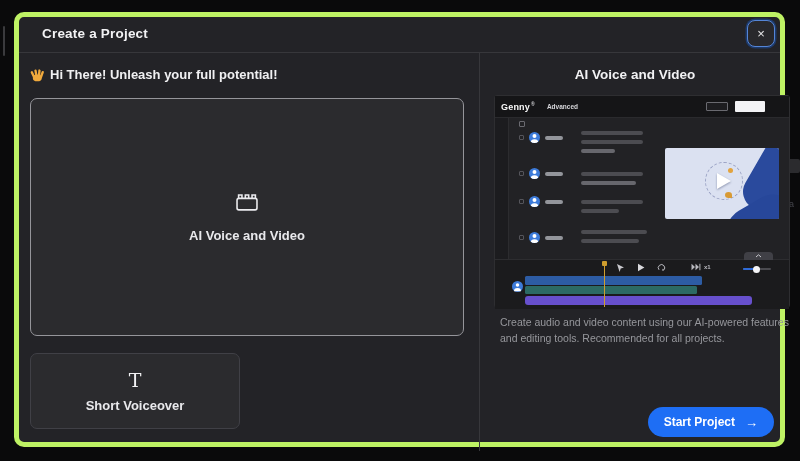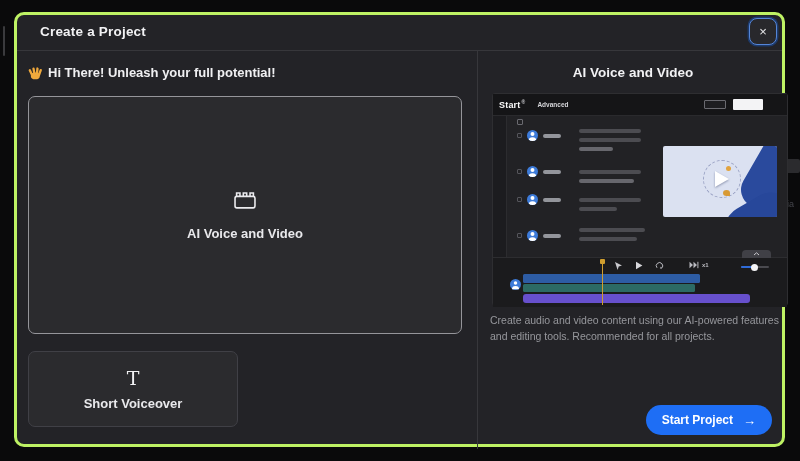--- a/index.html
+++ b/index.html
@@ -14,21 +14,21 @@
 
   
   .frag-btn { left:786px; top:159px; width:14px; height:14px; background:#2b2b2e; border-radius:2px; }
   .frag-t1 { left:786px; top:183px; font-size:10px; font-weight:bold; color:#5b5c62;margin-left:36px; }
   .frag-t2 { left:787px; top:199px; font-size:9px; color:#44454b; }
   .frag-edge { left:3px; top:26px; width:2px; height:30px; background:#3a3a3d; border-radius:2px; }
 
   
   .modal {
     left:14px; top:12px; width:771px; height:435px;
-    background:#232327; border:3px solid #bef264; border-radius:10px;
+    background:#232327; border:5px solid #bef264; border-radius:10px;
   }
   .modal-header {
     position:absolute; left:0; top:0; width:100%; height:36px;
     border-bottom:1px solid #37373b;
   }
   .modal-title {
     position:absolute; left:23px; top:9px;
     font-size:13.5px; font-weight:bold; color:#f2f2f4; letter-spacing:.2px;
   }
   .close-btn {
@@ -116,21 +116,21 @@
   .zoom-knob { position:absolute; left:10px; top:-2.5px; width:7px; height:7px; background:#f5f5f7; border-radius:50%; }
   .trk-avatar { position:absolute; left:17px; top:18px; }
   .trk { position:absolute; border-radius:1.5px; }
   .trk-blue   { left:30px; top:16px; width:177px; height:9px; background:#2d5ca4; }
   .trk-teal   { left:30px; top:26px; width:172px; height:8px; background:#2c6a64; }
   .trk-purple { left:30px; top:36px; width:227px; height:9px; background:#6750cd; border-radius:3px; }
   .playhead { position:absolute; left:109px; top:1px; width:1px; height:46px; background:#cf9e2e; }
   .playhead-cap { position:absolute; left:-2px; top:0; width:5px; height:5px; background:#cf9e2e; border-radius:1px; }
 
   .description {
-    left:12px; top:262px; width:294px;
+    left:20px; top:262px; width:294px;
     font-size:10.5px; line-height:1.5; color:#96979c;
   }
   .start-btn {
     right:16px; bottom:14px; height:30px; padding:0 16px;
     background:#1e6ef5; border:none; border-radius:16px;
     display:flex; align-items:center; gap:10px; cursor:pointer;
     color:#ffffff; font-size:12px; font-weight:bold;
     font-family:"Liberation Sans","DejaVu Sans",sans-serif;
   }
   .start-arrow { font-size:13px; font-weight:bold; }
@@ -185,21 +185,21 @@
       </div>
     </div>
 
     <div class="abs right-pane">
 
       <div class="abs right-title">AI Voice and Video</div>
 
       <div class="abs preview">
 
         <div class="pv-topbar">
-          <span class="pv-logo"><span>Start</span><span class="pv-mark">®</span></span>
+          <span class="pv-logo"><span>Genny</span><span class="pv-mark">®</span></span>
           <span class="pv-mode">Advanced</span>
           <span class="pv-btn-outline"></span>
           <span class="pv-btn-solid"></span>
         </div>
 
         <div class="pv-body">
           <div class="pv-sidebar"></div>
           <div class="abs pv-tool"></div>
 
           <div class="abs pv-check" style="left:24px;top:17px;"></div>

